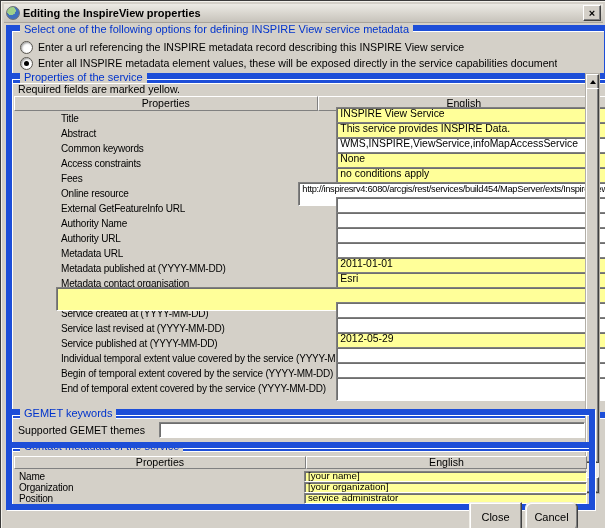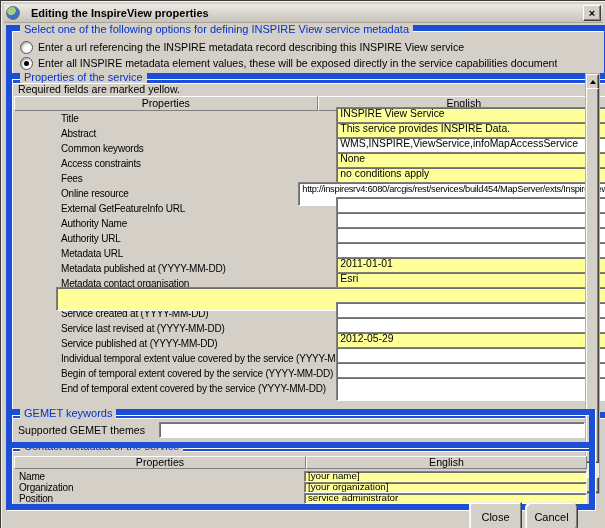--- a/index.html
+++ b/index.html
@@ -1,20 +1,20 @@
 <!DOCTYPE html>
 <html><head>
 <meta charset="utf-8">
 <style>
   html,body{margin:0;padding:0;}
   body{background:#9aa0a8;font-family:"Liberation Sans",sans-serif;}
   .dialog{position:relative;width:605px;height:528px;background:#d4d0c8;border:1px solid #3a3a3a;
     box-shadow:inset 1px 1px 0 #f4f2ec, inset -1px -1px 0 #8f8b84;font-size:11px;color:#000;overflow:hidden;}
   .titlebar{position:absolute;top:3px;left:3px;right:3px;height:18px;display:flex;align-items:center;
-    background:linear-gradient(180deg,#eceae4,#c7c3bb);border-bottom:1px solid #a8a49c;padding:0 2px;gap:8px;}
+    background:linear-gradient(180deg,#eceae4,#c7c3bb);border-bottom:1px solid #a8a49c;padding:0 2px;}
   .title-text{flex:1;font-weight:bold;font-size:11px;padding-left:3px;white-space:nowrap;overflow:hidden;}
   .title-icon{width:12px;height:12px;border-radius:50%;border:1px solid #6b6f76;
     background:radial-gradient(circle at 35% 30%,#9fd08a 0 38%,#3f6fbe 40% 100%);}
   .close-btn{width:16px;height:14px;background:#d4d0c8;border:1px solid;border-color:#fff #404040 #404040 #fff;
     box-shadow:inset -1px -1px 0 #808080;display:flex;align-items:center;justify-content:center;
     font-size:11px;font-weight:bold;line-height:1;cursor:default;}
   .group{position:absolute;border:6px solid #1d4ed8;box-shadow:inset 1px 1px 0 #fff, 1px 1px 0 #fff;}
   .legend{position:absolute;top:-8px;left:8px;background:#d4d0c8;padding:0 4px;color:#0033cc;
     font-size:11px;white-space:nowrap;}
   .g-options{top:24px;left:5px;width:592px;height:46px;}

